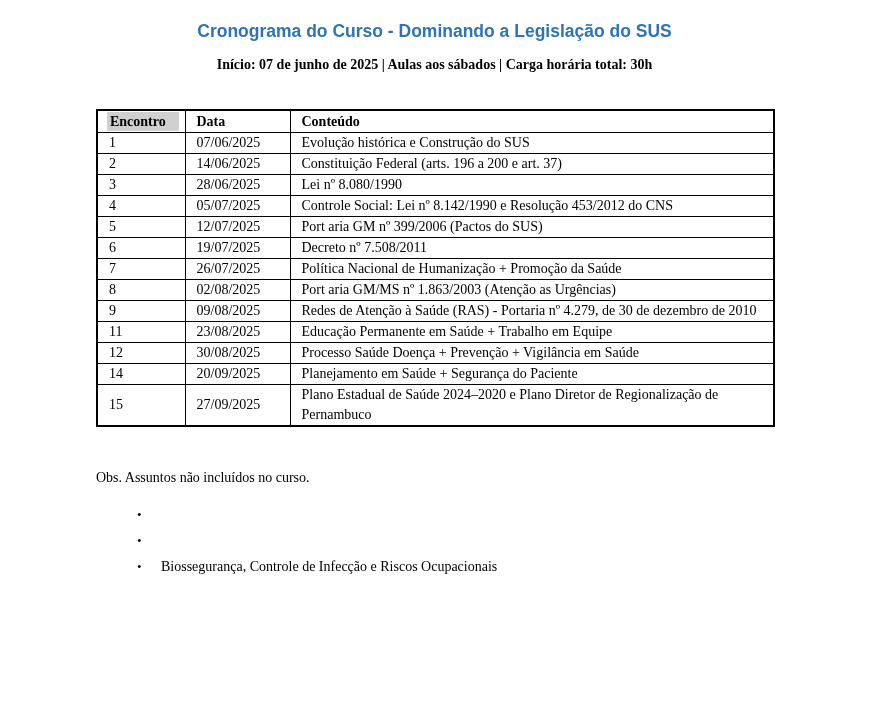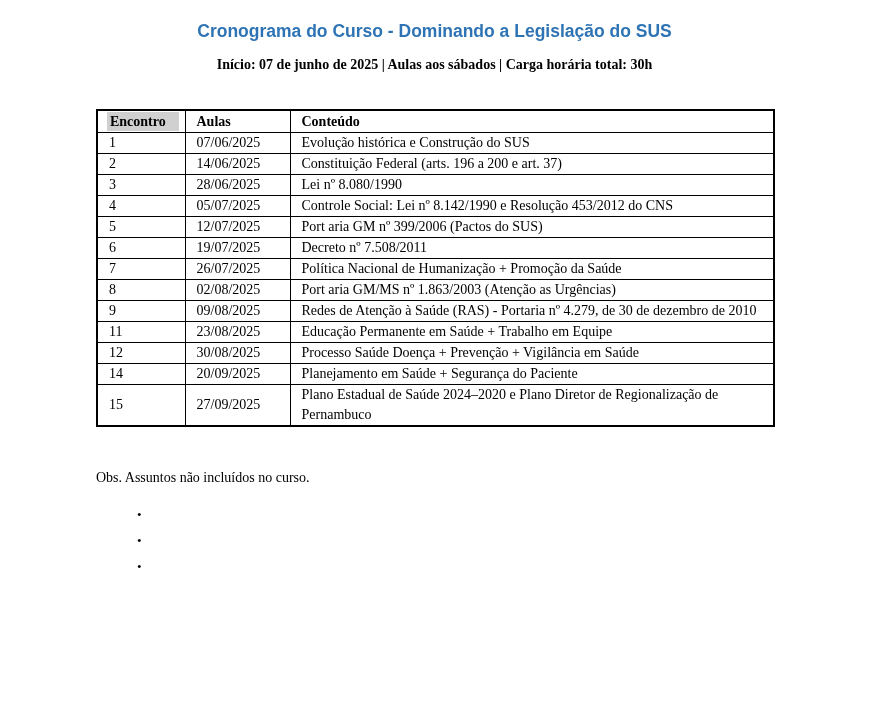--- a/index.html
+++ b/index.html
@@ -117,21 +117,21 @@
 
   <table class="schedule">
     <colgroup>
       <col class="c-encontro">
       <col class="c-data">
       <col class="c-conteudo">
     </colgroup>
     <thead>
       <tr>
         <th><span class="th-shade">Encontro</span></th>
-        <th>Aulas</th>
+        <th>Data</th>
         <th>Conteúdo</th>
       </tr>
     </thead>
     <tbody>
       <tr>
         <td class="cell-encontro">1</td>
         <td class="cell-data">07/06/2025</td>
         <td class="cell-conteudo">Evolução histórica e Construção do SUS</td>
       </tr>
       <tr>
@@ -201,16 +201,17 @@
 
   <ul class="notes-list">
     <li>
       <span class="bullet">•</span>
     </li>
     <li>
       <span class="bullet">•</span>
     </li>
     <li>
       <span class="bullet">•</span>
+      <span>Biossegurança, Controle de Infecção e Riscos Ocupacionais</span>
     </li>
   </ul>
 
 </div>
 
 </body></html>

